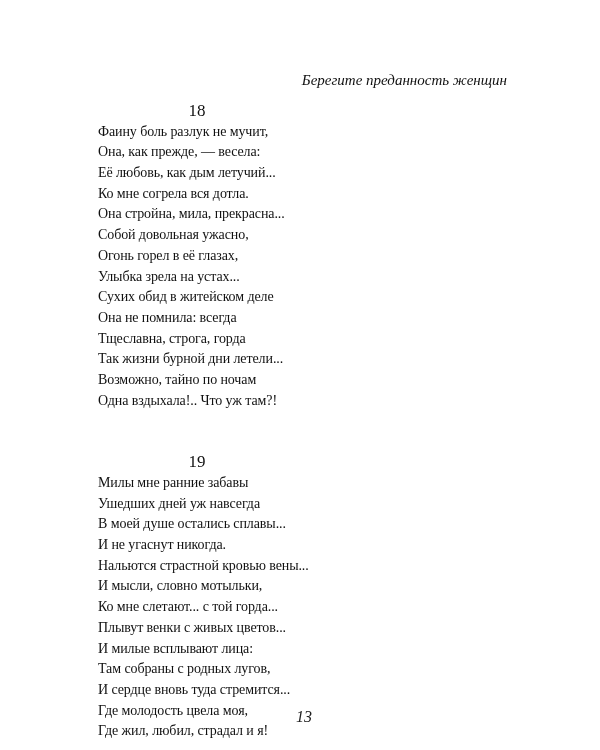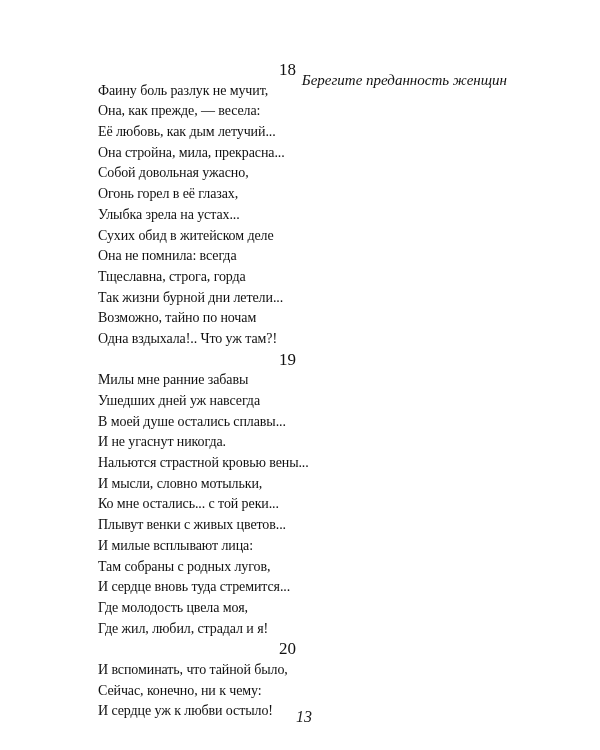--- a/index.html
+++ b/index.html
@@ -8,22 +8,22 @@
     font-family: "DejaVu Serif", "Liberation Serif", serif; color: #111;
   }
   .header {
     position: absolute; top: 30px; right: 93px;
     font-family: "Liberation Serif", serif; font-style: italic; font-size: 15px; color: #111; margin-top: 42px;
   }
   .poem {
     position: absolute; left: 98px; top: 60px; width: 300px;
   }
   .stanza-num {
-    display: block; width: 198px; text-align: right;
-    font-family: "Liberation Serif", serif; font-size: 17px; line-height: 20.7px; height: 20.7px;
+    display: block; width: 198px; text-align: center;
+    font-family: "Liberation Serif", serif; font-size: 17px; line-height: 20.7px; height: 20.7px; margin-top: 41px;
   }
   .line {
     display: block; white-space: nowrap;
     font-family: Liberation Serif, serif; font-size: 14px; line-height: 20.7px; height: 20.7px;
     letter-spacing: -0.1px;
   }
   .page-number {
     position: absolute; top: 708px; left: 296px;
     font-family: "Liberation Serif", serif; font-style: italic; font-size: 16px; color: #222;
   }
@@ -32,40 +32,41 @@
 <body>
 
 <div class="header">Берегите преданность женщин</div>
 
 <div class="poem">
   <div>
     <span class="stanza-num">18</span>
     <span class="line">Фаину боль разлук не мучит,</span>
     <span class="line">Она, как прежде, — весела:</span>
     <span class="line">Её любовь, как дым летучий...</span>
+    <span class="line">Ко мне согрела вся дотла.</span>
     <span class="line">Она стройна, мила, прекрасна...</span>
     <span class="line">Собой довольная  ужасно,</span>
     <span class="line">Огонь горел в её глазах,</span>
     <span class="line">Улыбка зрела на устах...</span>
     <span class="line">Сухих обид в житейском деле</span>
     <span class="line">Она не помнила: всегда</span>
     <span class="line">Тщеславна, строга, горда</span>
     <span class="line">Так жизни бурной дни летели...</span>
     <span class="line">Возможно, тайно по ночам</span>
     <span class="line">Одна вздыхала!.. Что уж там?!</span>
   </div>
   <div>
     <span class="stanza-num">19</span>
     <span class="line">Милы мне ранние забавы</span>
     <span class="line">Ушедших дней уж навсегда</span>
     <span class="line">В моей душе остались сплавы...</span>
     <span class="line">И не угаснут никогда.</span>
     <span class="line">Нальются страстной кровью вены...</span>
     <span class="line">И мысли, словно мотыльки,</span>
-    <span class="line">Ко мне остались... с той реки...</span>
+    <span class="line">Ко мне слетают... с той горда...</span>
     <span class="line">Плывут венки с живых цветов...</span>
     <span class="line">И милые всплывают лица:</span>
     <span class="line">Там собраны с родных лугов,</span>
     <span class="line">И сердце вновь туда стремится...</span>
     <span class="line">Где молодость цвела моя,</span>
     <span class="line">Где жил, любил, страдал и я!</span>
   </div>
   <div>
     <span class="stanza-num">20</span>
     <span class="line">И вспоминать, что тайной было,</span>

